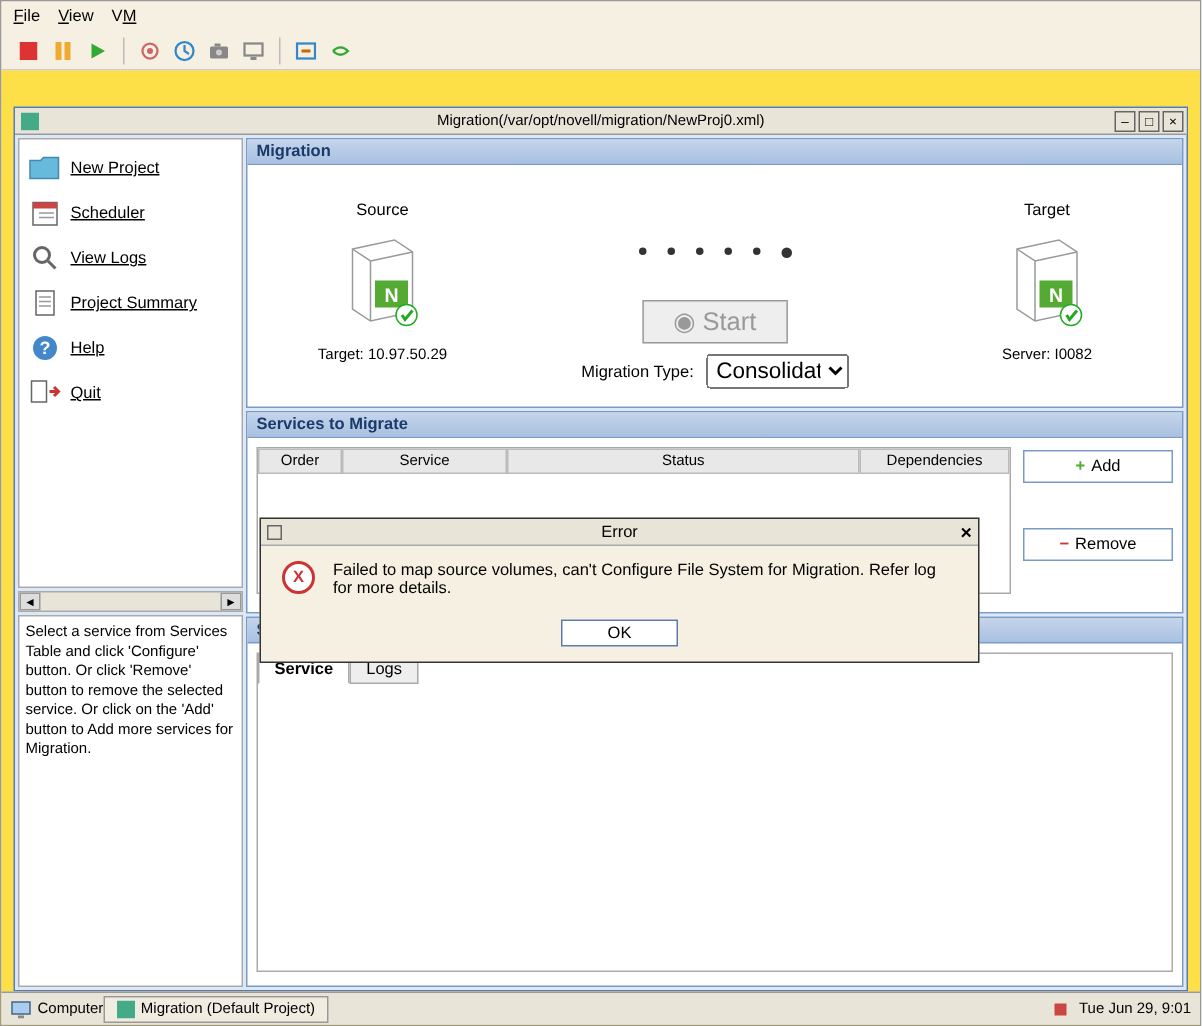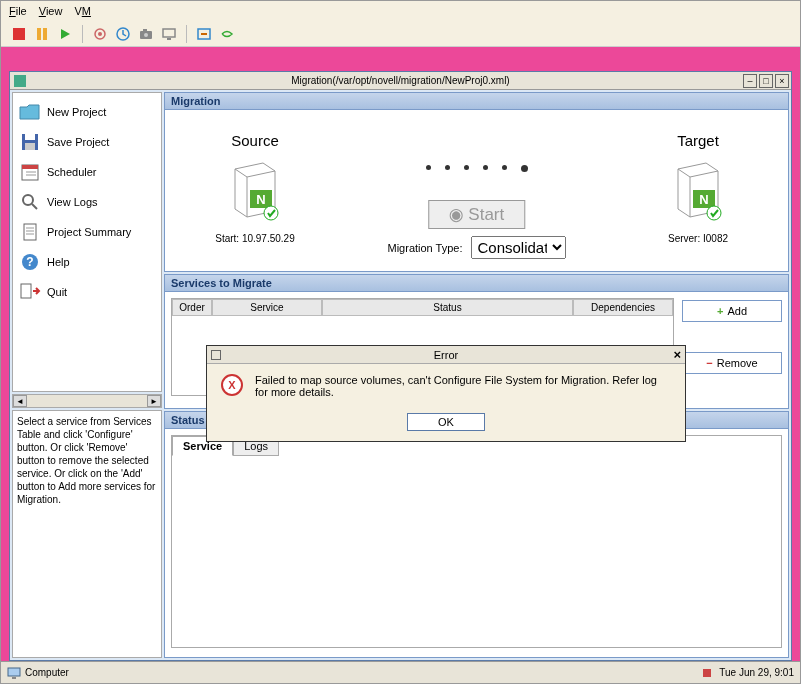--- a/index.html
+++ b/index.html
@@ -4,43 +4,43 @@
 <style>
 * { box-sizing: border-box; margin: 0; padding: 0; font-family: Arial, sans-serif; }
 body { width: 801px; height: 684px; background: #fff; overflow: hidden; }
 .outer-frame { width: 801px; height: 684px; border: 1px solid #999; background: #f5f0e1; position: relative; }
 .menu-bar { height: 20px; background: #f5f0e1; display: flex; align-items: center; padding: 0 8px; font-size: 11px; gap: 12px; }
 .menu-bar span { text-decoration: underline; text-decoration-color: #333; text-underline-offset: 1px; cursor: default; }
 .menu-bar span.menu-item { text-decoration: none; }
 .menu-bar .u { text-decoration: underline; }
 .toolbar { height: 26px; background: #f5f0e1; display: flex; align-items: center; padding: 0 8px; gap: 3px; border-bottom: 1px solid #ccc; }
 .tb-btn { width: 20px; height: 20px; display: flex; align-items: center; justify-content: center; border: 1px solid transparent; }
-.desktop { position: absolute; top: 46px; left: 0; right: 0; bottom: 0; background: #ec4899; }
+.desktop { position: absolute; top: 46px; left: 0; right: 0; bottom: 0; background: #fde047; }
 .app-window { position: absolute; top: 24px; left: 8px; right: 8px; bottom: 22px; background: #dce8f5; border: 1px solid #5a7aa8; }
 .titlebar { height: 18px; background: #e8e4d8; display: flex; align-items: center; justify-content: center; font-size: 10px; position: relative; border-bottom: 1px solid #999; }
 .titlebar .win-controls { position: absolute; right: 2px; display: flex; gap: 2px; }
 .win-ctrl { width: 14px; height: 14px; border: 1px solid #666; background: #e8e4d8; font-size: 9px; display: flex; align-items: center; justify-content: center; cursor: pointer; }
 .titlebar-icon { position: absolute; left: 4px; width: 12px; height: 12px; }
 .app-body { display: flex; height: calc(100% - 18px); padding: 2px; gap: 2px; }
 .sidebar { width: 150px; display: flex; flex-direction: column; gap: 2px; }
 .sidebar-box { background: #fff; border: 1px solid #aaa; }
 .nav-list { height: 300px; padding: 4px 2px; }
 .nav-item { display: flex; align-items: center; gap: 6px; padding: 4px 4px; font-size: 11px; cursor: pointer; }
 .nav-item .icon { width: 22px; height: 22px; flex-shrink: 0; display: flex; align-items: center; justify-content: center; }
-.nav-item .label { }
+.nav-item .label { text-decoration: underline; }
 .scroll-stub { height: 14px; background: #e8e4d8; display: flex; justify-content: space-between; border-top: 1px solid #aaa; }
 .scroll-arrow { width: 14px; background: #ddd; border: 1px solid #999; font-size: 8px; display:flex; align-items:center; justify-content:center;}
 .help-box { flex: 1; padding: 4px; font-size: 10px; line-height: 1.3; background: #fff; }
 .main { flex: 1; display: flex; flex-direction: column; gap: 2px; }
 .panel { border: 1px solid #7a9ac8; background: #fff; }
 .panel-header { background: linear-gradient(#c5d5eb,#a8c0e0); font-size: 11px; font-weight: bold; color: #1a3a6a; padding: 2px 6px; border-bottom: 1px solid #7a9ac8; }
 .migration-panel { height: 180px; }
 .migration-body { display: flex; justify-content: space-between; align-items: center; padding: 8px 20px; position: relative; height: 155px; }
 .server-box { text-align: center; width: 140px; }
-.server-label { font-size: 15px; margin-bottom: 8px; }
+.server-label { font-size: 11px; margin-bottom: 8px; }
 .server-info { font-size: 10px; margin-top: 6px; }
 .dots { display: flex; gap: 14px; position: absolute; left: 50%; transform: translateX(-50%); top: 55px; }
 .dot { width: 5px; height: 5px; background: #333; border-radius: 50%; }
 .dot.big { width: 7px; height: 7px; }
 .start-btn { position: absolute; left: 50%; transform: translateX(-50%); top: 90px; padding: 3px 20px; font-size: 17px; border: 1px solid #999; background: #eee; color: #999; }
 .mig-type { position: absolute; left: 50%; transform: translateX(-50%); top: 126px; display: flex; align-items: center; gap: 8px; font-size: 11px; }
 .mig-type select { font-size: 15px; padding: 1px 2px; width: 95px; }
 .services-panel { height: 135px; }
 .services-body { display: flex; padding: 6px; gap: 8px; height: 110px; }
 .service-table { flex: 1; border: 1px solid #aaa; }
@@ -52,21 +52,21 @@
 .status-body { display: flex; padding: 6px; gap: 6px; height: calc(100% - 20px); }
 .status-left { flex: 1; border: 1px solid #aaa; }
 .status-right { flex: 1; border: 1px solid #aaa; padding: 6px; font-size: 11px; }
 .tabs { display: flex; font-size: 11px; }
 .tab { padding: 3px 10px; border: 1px solid #aaa; background: #eee; cursor: pointer; }
 .tab.active { background: #fff; font-weight: bold; border-bottom: 1px solid #fff;}
 .taskbar { position: absolute; bottom: 0; left: 0; right: 0; height: 22px; background: #e8e4d8; display: flex; align-items: center; padding: 0 6px; font-size: 10px; border-top: 1px solid #999; justify-content: space-between;}
 .taskbar-left { display: flex; align-items: center; }
 .task-item { border: 1px solid #999; padding: 2px 8px; background: #f0ece0; display: flex; align-items: center; gap: 4px;}
 .taskbar-right { display: flex; align-items: center; gap: 6px; }
-.dialog { position: absolute; top: 298px; left: 172px; width: 480px; background: #f5f0e1; border: 1px solid #333; z-index: 100; margin-left: 33px; }
+.dialog { position: absolute; top: 298px; left: 172px; width: 480px; background: #f5f0e1; border: 1px solid #333; z-index: 100; }
 .dialog-title { height: 18px; background: #e8e4d8; font-size: 11px; text-align: center; position: relative; display: flex; align-items: center; justify-content: center; border-bottom: 1px solid #aaa;}
 .dialog-title .close { position: absolute; right: 4px; font-weight: bold; cursor: pointer; font-size: 13px;}
 .dialog-title .dmin { position: absolute; left: 4px; width: 10px; height: 10px; border: 1px solid #666;}
 .dialog-body { padding: 10px 14px; display: flex; gap: 12px; font-size: 11px; align-items: flex-start; }
 .dialog-icon { width: 22px; height: 22px; border: 2px solid #c33; border-radius: 50%; color: #c33; font-weight: bold; display: flex; align-items: center; justify-content: center; flex-shrink: 0; background: #fff;}
 .dialog-btns { text-align: center; padding: 4px 0 10px; }
 .dialog-btns button { padding: 2px 30px; font-size: 11px; border: 1px solid #5a7aa8; background: #fff; cursor: pointer;}
 </style>
 </head>
 <body>
@@ -150,30 +150,20 @@
       <div class="app-body">
         <div class="sidebar">
           <div class="sidebar-box nav-list">
             <div class="nav-item">
                 <span class="icon">
                   <svg width="22" height="18">
                     <path d="M1 4 L8 4 L10 2 L20 2 L20 16 L1 16 Z" fill="#6bd" stroke="#48a"></path>
                   </svg>
                 </span>
                 <span class="label">New Project</span>
-              </div>
-            <div class="nav-item">
-                <span class="icon">
-                  <svg width="20" height="20">
-                    <rect x="2" y="2" width="16" height="16" fill="#46a"></rect>
-                    <rect x="5" y="2" width="10" height="6" fill="#fff"></rect>
-                    <rect x="5" y="11" width="10" height="7" fill="#ccc"></rect>
-                  </svg>
-                </span>
-                <span class="label">Save Project</span>
               </div>
             <div class="nav-item">
                 <span class="icon">
                   <svg width="20" height="20">
                     <rect x="2" y="3" width="16" height="15" fill="#fff" stroke="#666"></rect>
                     <rect x="2" y="3" width="16" height="4" fill="#c44"></rect>
                     <line x1="6" y1="10" x2="16" y2="10" stroke="#999"></line>
                     <line x1="6" y1="13" x2="16" y2="13" stroke="#999"></line>
                   </svg>
                 </span>
@@ -233,21 +223,21 @@
                 <div class="server-label">Source</div>
                 <svg width="60" height="66">
                     <path d="M10 12 L38 6 L50 14 L50 54 L22 60 L10 52 Z" fill="#fff" stroke="#999"></path>
                     <path d="M10 12 L22 20 L22 60" fill="none" stroke="#999"></path>
                     <path d="M22 20 L50 14" stroke="#999"></path>
                     <rect x="25" y="33" width="22" height="18" fill="#5a3"></rect>
                     <text x="36" y="47" text-anchor="middle" fill="#fff" font-size="13" font-weight="bold">N</text>
                     <circle cx="46" cy="56" r="7" fill="#fff" stroke="#2a2"></circle>
                     <path d="M43 56 L45 59 L50 53" stroke="#2a2" fill="none" stroke-width="2"></path>
                   </svg>
-                <div class="server-info">Start: 10.97.50.29</div>
+                <div class="server-info">Target: 10.97.50.29</div>
               </div>
               <div class="dots">
                 <div class="dot"></div>
                   <div class="dot"></div>
                   <div class="dot"></div>
                   <div class="dot"></div>
                   <div class="dot"></div>
                   <div class="dot big"></div>
               </div>
               <button class="start-btn" disabled="">◉ <span>Start</span></button>
@@ -269,21 +259,21 @@
                 <div class="server-info">Server: I0082</div>
               </div>
             </div>
           </div>
 
           <div class="panel services-panel">
             <div class="panel-header">Services to Migrate</div>
             <div class="services-body">
               <div class="service-table">
                 <div class="service-header">
-                  <div style="width:40px">Order</div>
+                  <div style="width:56px">Order</div>
                   <div style="width:110px">Service</div>
                   <div style="flex:1">Status</div>
                   <div style="width:100px">Dependencies</div>
                 </div>
               </div>
               <div class="service-btns">
                 <div class="btn">
                     <span style="color:#5a3;font-weight:bold">+</span> 
                     <span>Add</span>
                   </div>
@@ -327,20 +317,26 @@
 
     <div class="taskbar">
       <div class="taskbar-left">
         <div style="display:flex;align-items:center;gap:4px">
           <svg width="14" height="12">
               <rect x="1" y="1" width="12" height="8" fill="#ace" stroke="#468"></rect>
               <rect x="5" y="10" width="4" height="2" fill="#888"></rect>
             </svg>
           <span>Computer</span>
         </div>
+        <div class="task-item">
+          <svg width="12" height="12">
+              <rect width="12" height="12" fill="#4a8"></rect>
+            </svg>
+          <span>Migration (Default Project)</span>
+        </div>
       </div>
       <div class="taskbar-right">
         <svg width="12" height="12">
             <rect x="2" y="2" width="8" height="8" fill="#c44"></rect>
           </svg>
         <span>Tue Jun 29, 9:01</span>
       </div>
     </div>
   </div>
 </div>

